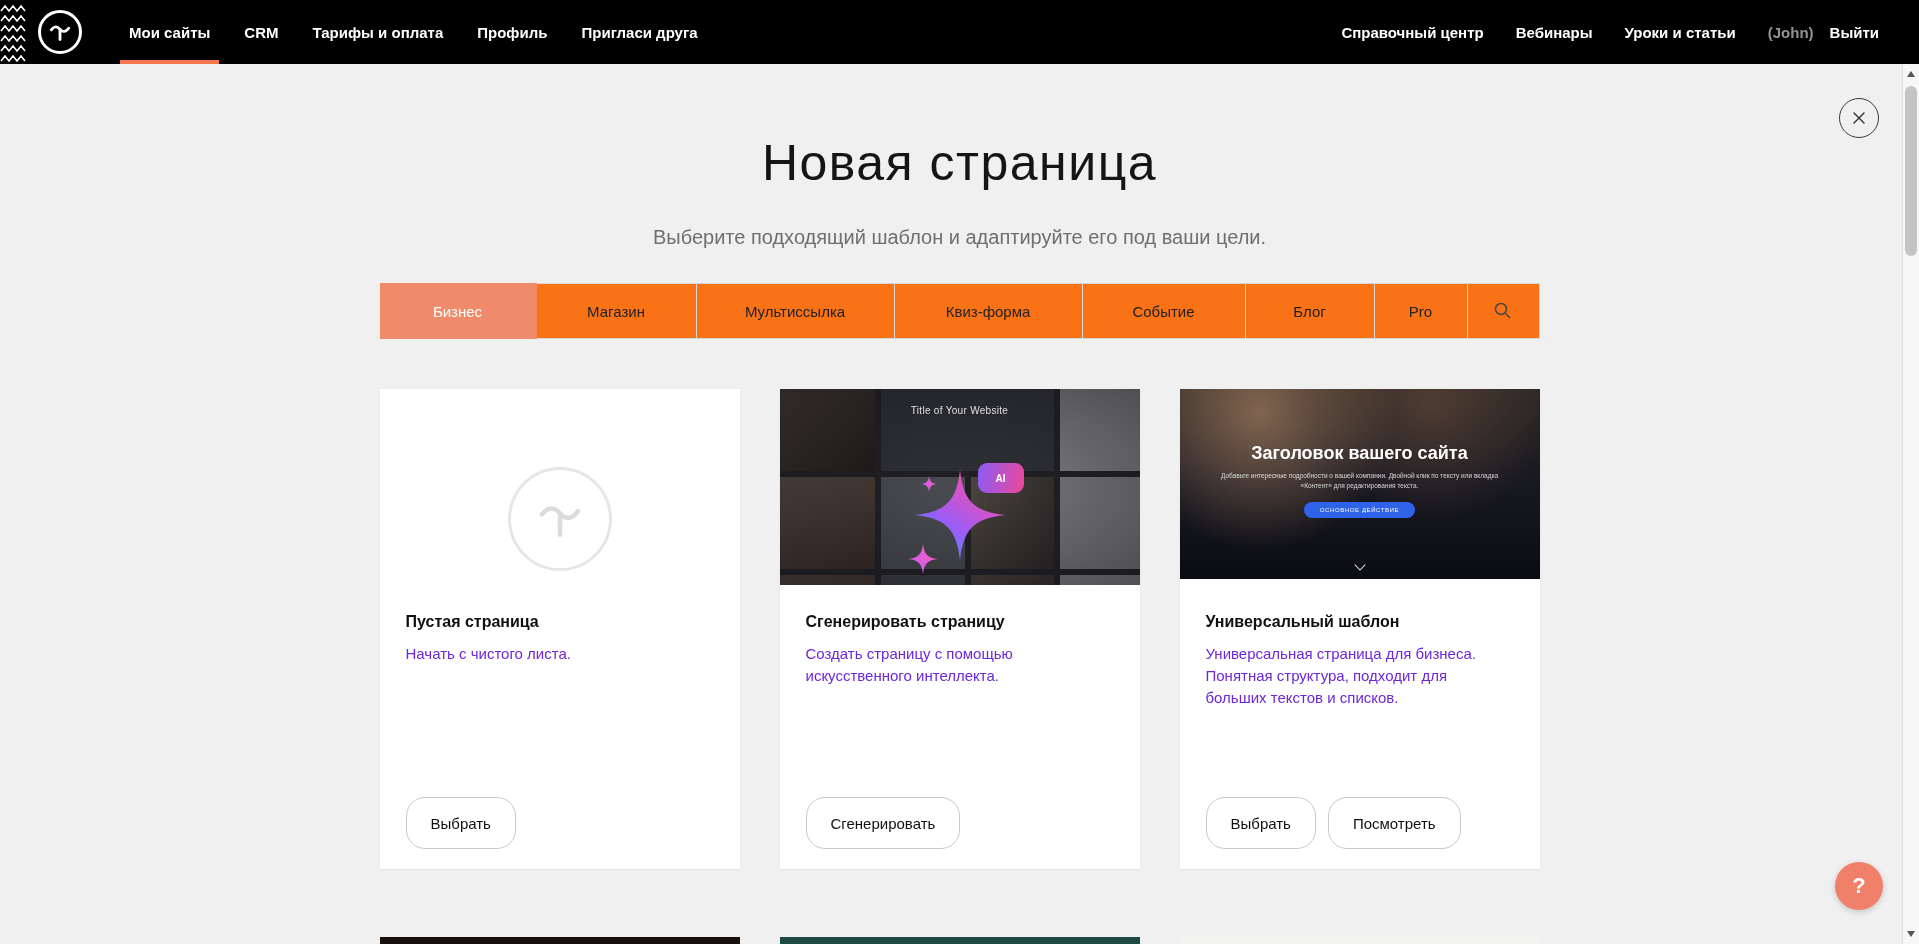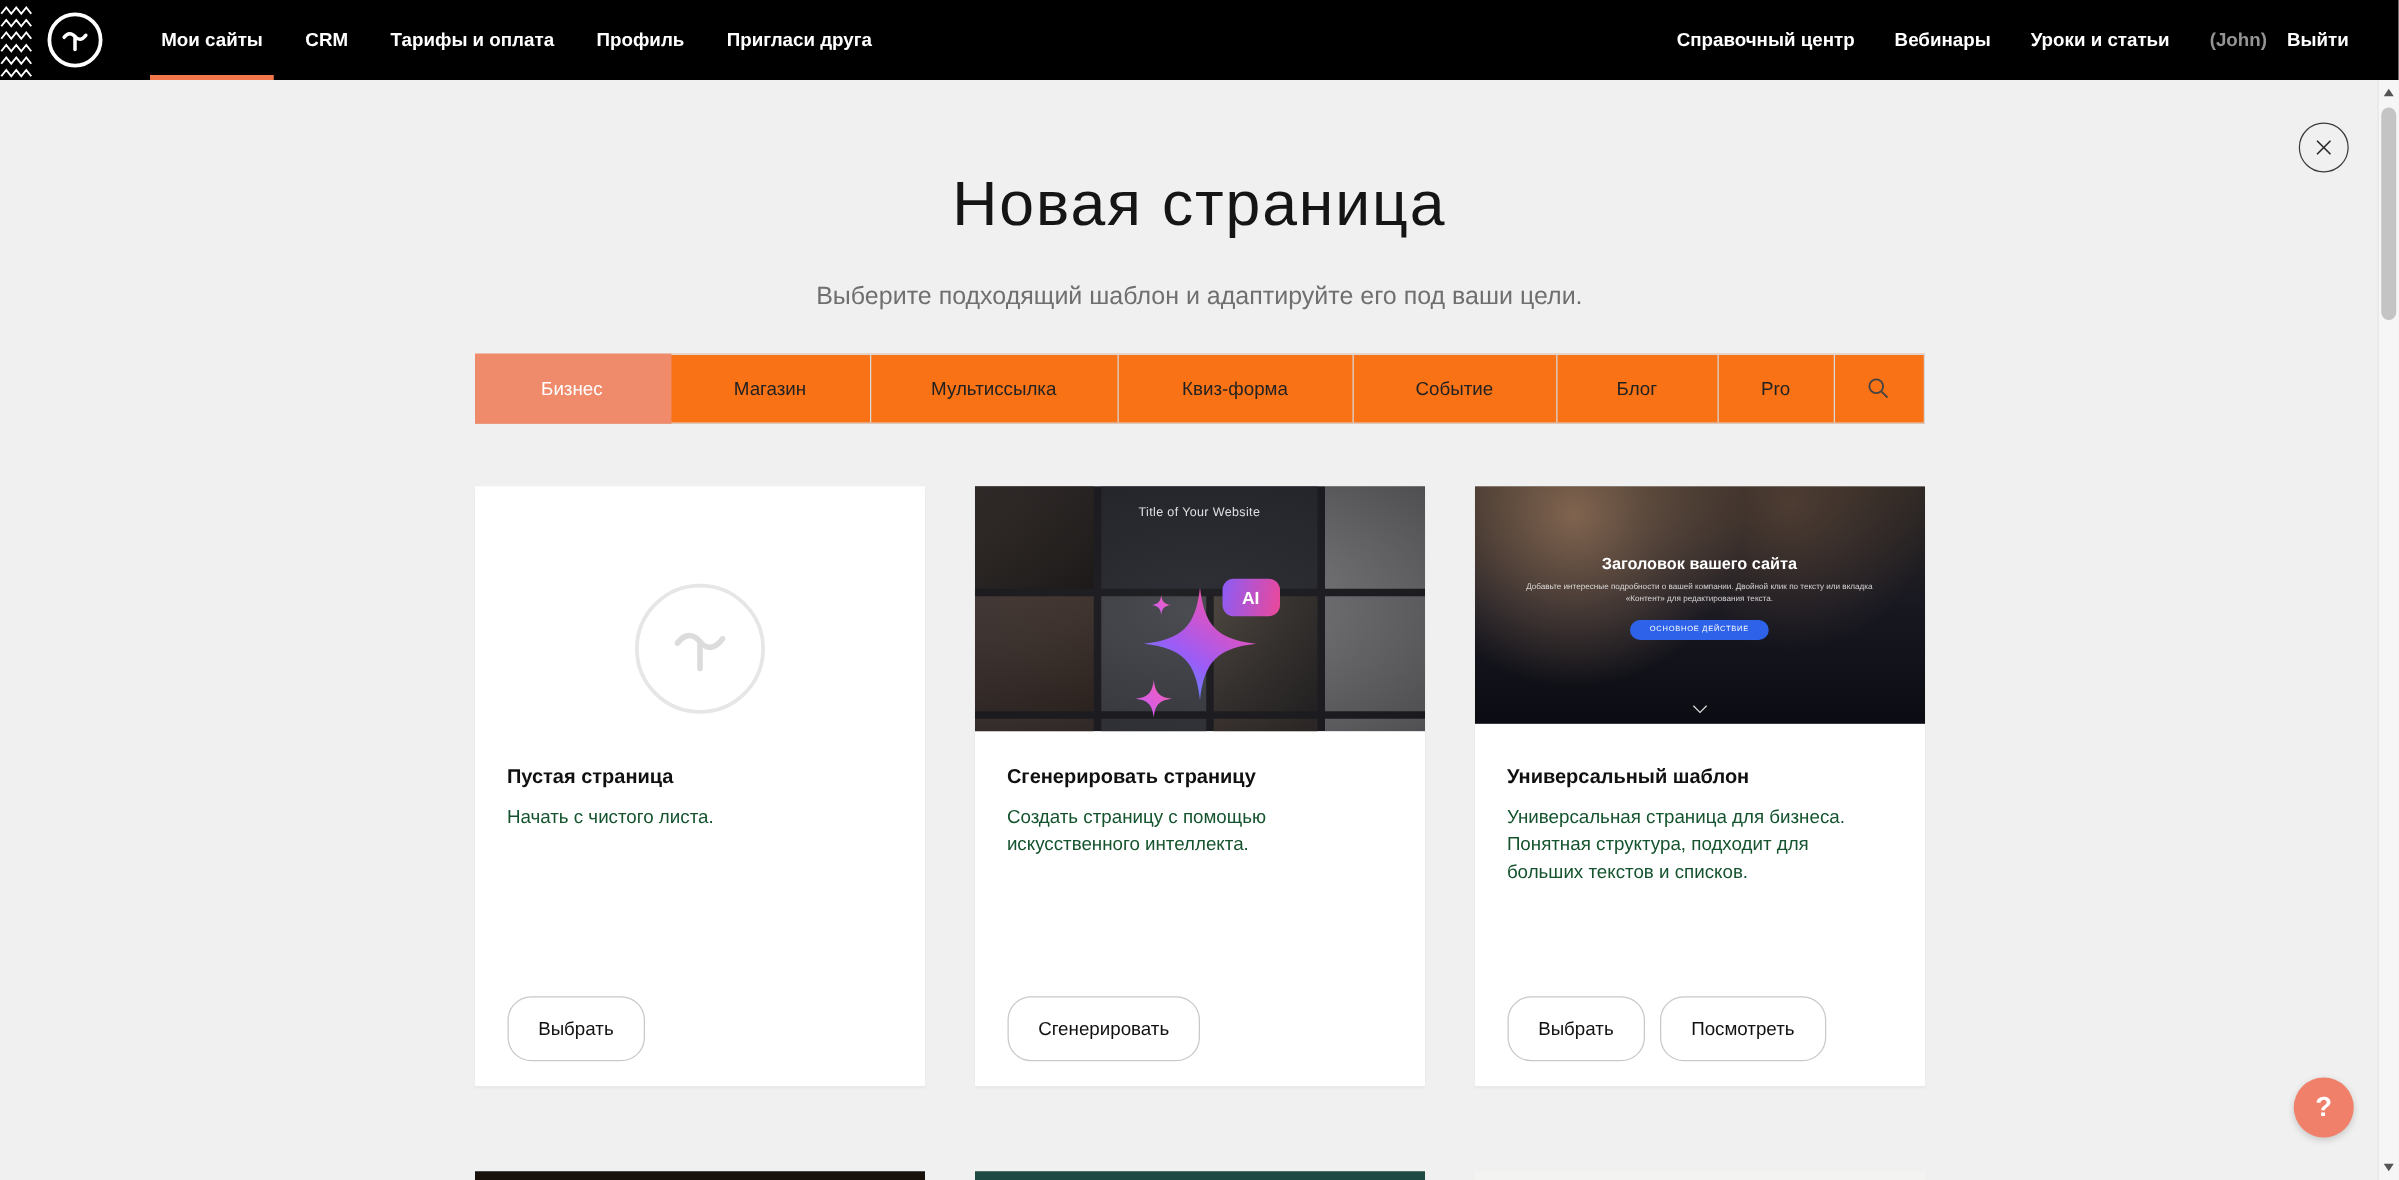--- a/index.html
+++ b/index.html
@@ -70,21 +70,21 @@
 
   
   .cards {
     width:1160px; margin:50px auto 0; display:grid;
     grid-template-columns:repeat(3,360px); column-gap:40px;
   }
   .card { background:#fff; height:480px; position:relative; box-shadow:0 1px 2px rgba(0,0,0,.05); }
   .card-media { height:196px; position:relative; overflow:hidden; }
   .card-body { padding:28px 26px 0; }
   .card-body h3 { margin:0; font-size:16px; font-weight:700; color:#101010; }
-  .card-body p { margin:12px 0 0; font-size:15px; line-height:1.45; color:#14532d; max-width:305px; }
+  .card-body p { margin:12px 0 0; font-size:15px; line-height:1.45; color:#6d28d9; max-width:305px; }
   .card-actions { position:absolute; left:26px; bottom:20px; display:flex; gap:12px; }
   .pill-btn {
     height:52px; padding:0 24px; border-radius:19px; border:1px solid #c9c9c9;
     background:#fff; font-size:15px; color:#111; font-family:inherit; cursor:pointer; white-space:nowrap;
   }
 
   
   .watermark {
     position:absolute; left:50%; top:130px; transform:translate(-50%,-50%);
     width:104px; height:104px; border:3px solid #e6e6e6; border-radius:50%;
@@ -111,35 +111,35 @@
     position:absolute; inset:0;
     background:radial-gradient(ellipse at center, rgba(18,17,22,.40) 0%, rgba(18,17,22,.68) 100%);
   }
   .collage-title {
     position:absolute; top:16px; left:0; right:0; text-align:center;
     color:rgba(255,255,255,.85); font-size:10px; letter-spacing:.3px;
   }
   .stars-svg { position:absolute; inset:0; }
   .ai-badge {
     position:absolute; left:198px; top:74px; width:46px; height:30px; border-radius:9px;
-    background:linear-gradient(100deg,#8b5cf6,#ec4899); color:#fff; font-size:14px; font-weight:700;
+    background:linear-gradient(100deg,#8b5cf6,#ec4899); color:#fff; font-size:10px; font-weight:700;
     display:flex; align-items:center; justify-content:center;
   }
 
   
   .tpl-hero {
     height:190px; position:relative; text-align:center;
     background:
       radial-gradient(circle at 22% 12%, rgba(203,157,119,.85), rgba(203,157,119,0) 42%),
       radial-gradient(circle at 70% 8%, rgba(140,105,80,.6), rgba(140,105,80,0) 38%),
       linear-gradient(180deg,#40372f 0%,#20202a 50%,#0e1016 100%);
   }
   .tpl-hero::before { content:""; position:absolute; inset:0; background:rgba(8,8,14,.30); }
   .tpl-hero-content { position:relative; padding-top:54px; }
-  .tpl-title { font-size:13px; font-weight:700; color:#fff; }
+  .tpl-title { font-size:18px; font-weight:700; color:#fff; }
   .tpl-sub { margin:7px auto 0; width:300px; font-size:6.5px; line-height:1.55; color:rgba(255,255,255,.78); }
   .tpl-btn {
     display:inline-block; margin-top:11px; padding:5px 16px;
     background:var(--preview-button-blue,#2e63e9); color:#fff; font-size:6px;
     letter-spacing:.6px; text-transform:uppercase; border-radius:10px; cursor:pointer;
   }
   .tpl-chevron {
     position:absolute; bottom:10px; left:50%; width:8px; height:8px;
     border-right:1.3px solid rgba(255,255,255,.85); border-bottom:1.3px solid rgba(255,255,255,.85);
     transform:translateX(-50%) rotate(45deg);

